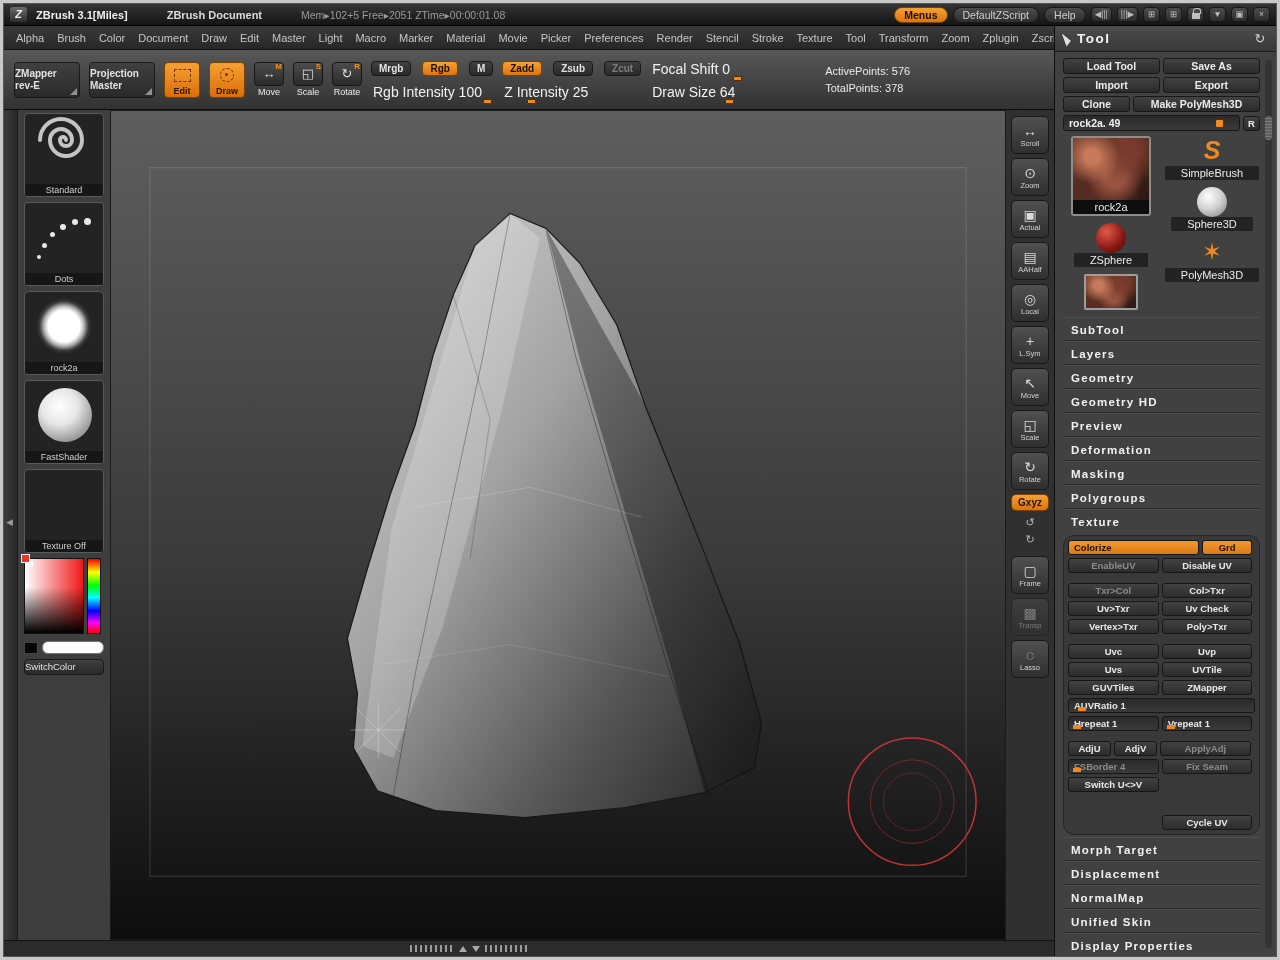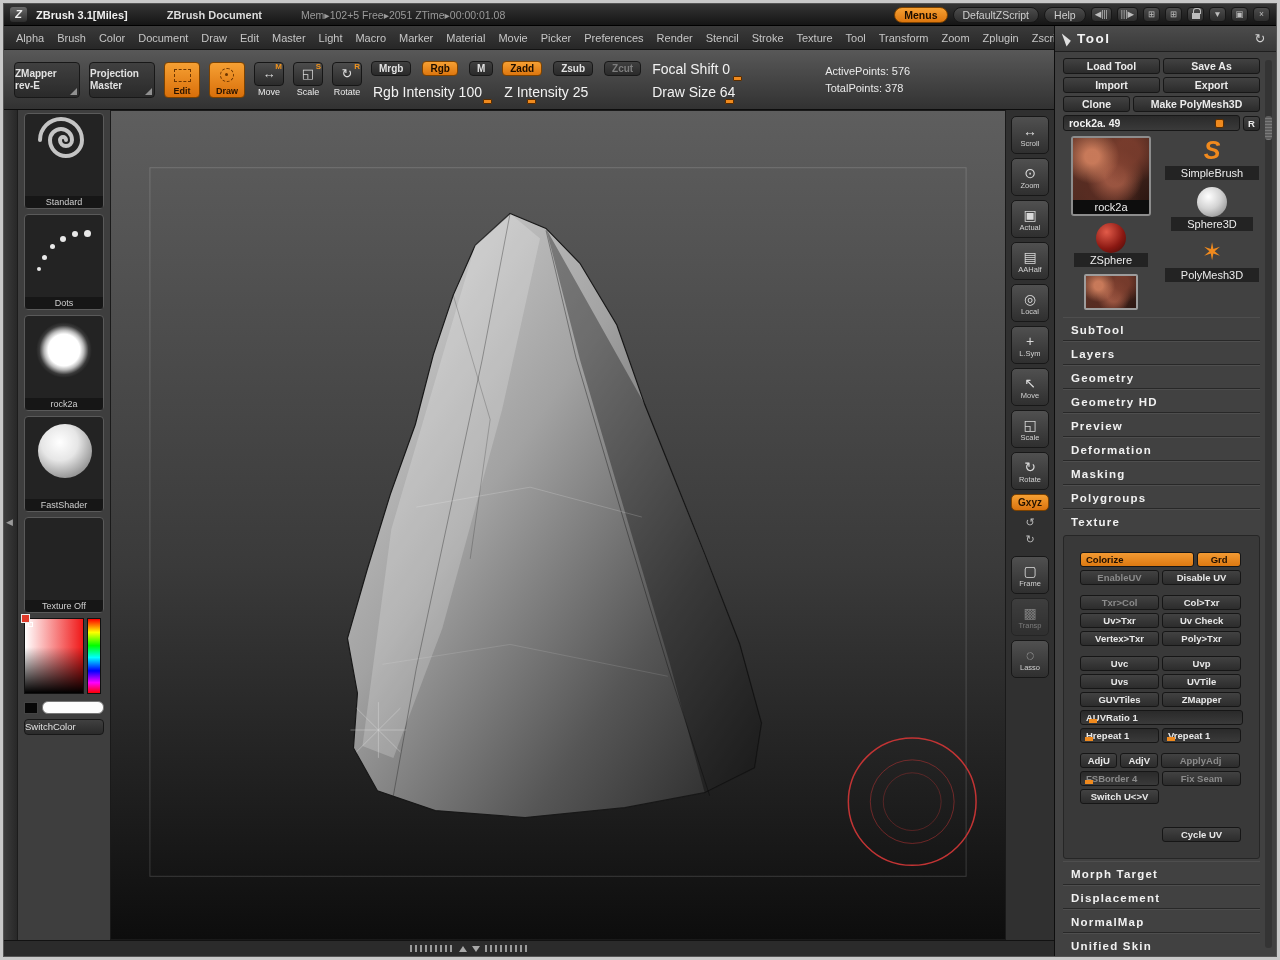--- a/index.html
+++ b/index.html
@@ -52,21 +52,21 @@
   .btn.sm.dim{color:#7d7d7d;}
   .shelf-slider{position:relative;height:15px;font-size:14px;color:#f2f2f2;white-space:nowrap;padding:0 2px;cursor:pointer;}
   .shelf-slider .handle{position:absolute;bottom:-5px;width:9px;height:5px;background:#f08a1e;border:1px solid #5a2d00;border-radius:1px;}
   .points{display:flex;flex-direction:column;gap:5px;font-size:11px;color:#eaeaea;margin-left:16px;white-space:nowrap;}
 
   
   .main-row{flex:1;display:flex;min-height:0;background:#303030;}
   .edge-strip{width:14px;flex:none;background:linear-gradient(90deg,#3c3c3c,#282828);position:relative;border-right:1px solid #1c1c1c;}
   .edge-arrow{position:absolute;top:49%;left:2px;color:#9a9a9a;font-size:9px;}
   .tray{width:92px;flex:none;background:#3e3e3e;padding:3px 0;display:flex;flex-direction:column;align-items:center;gap:5px;overflow:hidden;}
-  .pal-tile{width:80px;height:96px;background:#232323;border:1px solid #5a5a5a;border-radius:4px;position:relative;cursor:pointer;flex:none;}
+  .pal-tile{width:80px;height:84px;background:#232323;border:1px solid #5a5a5a;border-radius:4px;position:relative;cursor:pointer;flex:none;}
   .pal-lbl{position:absolute;bottom:0;width:100%;text-align:center;font-size:9px;color:#cfcfcf;background:rgba(0,0,0,.35);padding:1px 0;}
   .dot{position:absolute;background:#e8e8e8;border-radius:50%;}
   .alpha-circle{position:absolute;left:11px;top:6px;width:56px;height:56px;border-radius:50%;background:radial-gradient(circle,#ffffff 40%,#b9b9b9 50%,#3a3a3a 62%,#242424 70%);}
   .mat-sphere{position:absolute;left:13px;top:7px;width:54px;height:54px;border-radius:50%;background:radial-gradient(circle at 40% 34%,#ffffff,#e6e6e6 38%,#9d9d9d 72%,#6f6f6f 100%);}
   .color-area{width:80px;height:78px;position:relative;display:flex;gap:3px;flex:none;}
   .active-swatch{position:absolute;top:-4px;left:-3px;width:9px;height:9px;background:#e03a2a;border:1px solid #efefef;z-index:2;}
   .sv-square{width:60px;height:76px;background:linear-gradient(to top,#000,rgba(0,0,0,0) 62%),linear-gradient(to right,#ffffff,#f01818);position:relative;border:1px solid #111;}
   .sv-marker{position:absolute;left:3px;top:3px;width:5px;height:5px;border:1px solid #fff;}
   .hue-strip{width:14px;height:76px;border:1px solid #111;background:linear-gradient(#f00,#ff0 18%,#0f0 36%,#0ff 52%,#00f 70%,#f0f 86%,#f00);}
   .swatch-row{width:80px;display:flex;gap:4px;align-items:center;flex:none;}
@@ -122,21 +122,21 @@
   .titem{text-align:center;cursor:pointer;}
   .titem .icon{width:30px;height:30px;margin:0 auto;}
   .zsphere-icon{border-radius:50%;background:radial-gradient(circle at 35% 30%,#e25b49,#8a1812 58%,#3c0a06);}
   .sphere-icon{border-radius:50%;background:radial-gradient(circle at 38% 32%,#ffffff,#d3d3d3 45%,#8d8d8d 88%);}
   .simplebrush-icon{font-size:25px;font-weight:bold;font-style:italic;color:#f08a1e;line-height:28px;}
   .polymesh-icon{font-size:24px;color:#f08a1e;line-height:28px;}
   .smallthumb{width:54px;border:2px solid #9d9d9d;border-radius:2px;cursor:pointer;}
   .smallthumb .rock-img{height:32px;}
   .psection{height:24px;line-height:24px;padding-left:8px;color:#f1f1f1;font-weight:bold;font-size:11.5px;letter-spacing:1.2px;border-top:1px solid rgba(255,255,255,.07);border-bottom:1px solid rgba(0,0,0,.38);cursor:pointer;white-space:nowrap;overflow:hidden;}
   .texture-block{border-top:1px solid rgba(255,255,255,.07);}
-  .texture-body{background:#393939;border:1px solid #262626;border-radius:3px;padding:16px;margin:1px 0 2px;}
+  .texture-body{background:#393939;border:1px solid #262626;border-radius:11px;padding:4px;margin:1px 0 2px;}
   .texture-grid{display:flex;flex-wrap:wrap;gap:3px;}
   .tcell{height:15px;line-height:13px;font-size:9.5px;font-weight:bold;color:#e8e8e8;text-align:center;background:linear-gradient(#424242,#2c2c2c);border:1px solid #161616;border-radius:3px;overflow:hidden;white-space:nowrap;cursor:pointer;}
   .tcell.on{background:linear-gradient(#f29a33,#dd7911);color:#1f0f00;text-align:left;padding-left:5px;}
   .tcell.on.center{text-align:center;padding-left:0;}
   .tcell.dim{color:#8b8b8b;}
   .tcell.slider{text-align:left;padding-left:5px;position:relative;background:linear-gradient(#2a2a2a,#3a3a3a);}
   .tcell.slider::after{content:"";position:absolute;left:5%;bottom:1px;width:8px;height:4px;background:#f08a1e;}
   .pscrollbar{position:absolute;right:4px;top:8px;bottom:8px;width:7px;background:#343434;border-radius:3px;cursor:pointer;}
   .pscroll-handle{height:24px;margin-top:56px;background:#5d5d5d;border-radius:3px;background-image:repeating-linear-gradient(0deg,#7a7a7a 0 1px,transparent 1px 3px);}
 </style>

